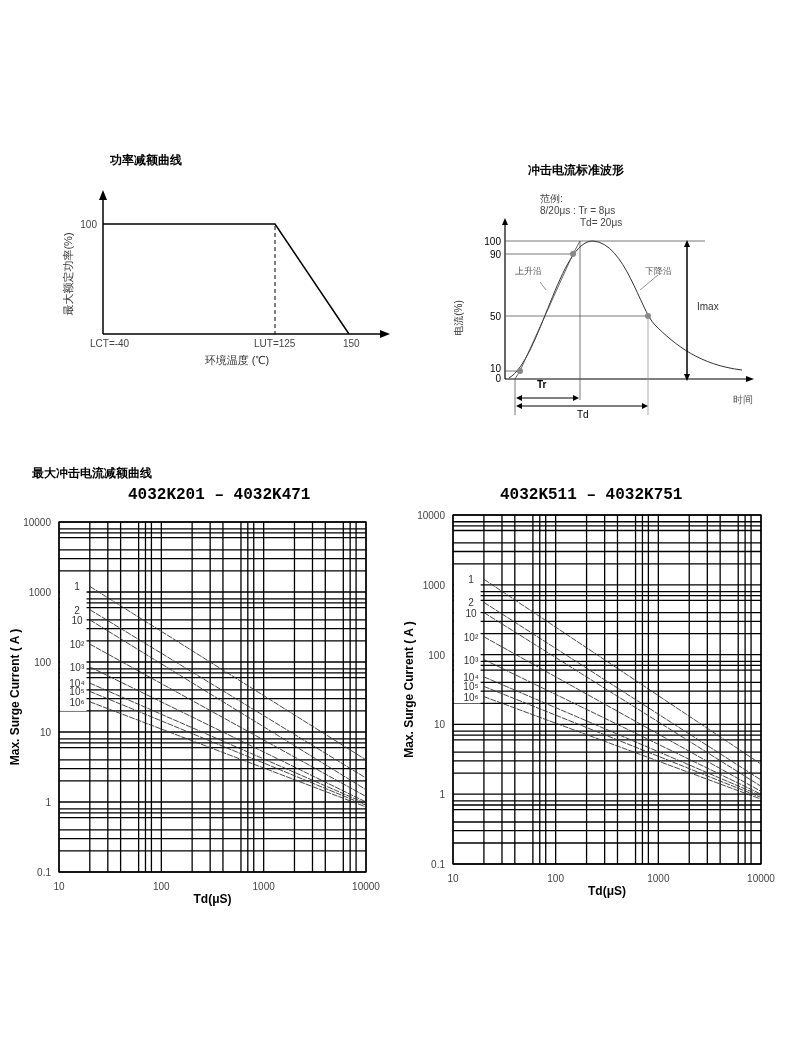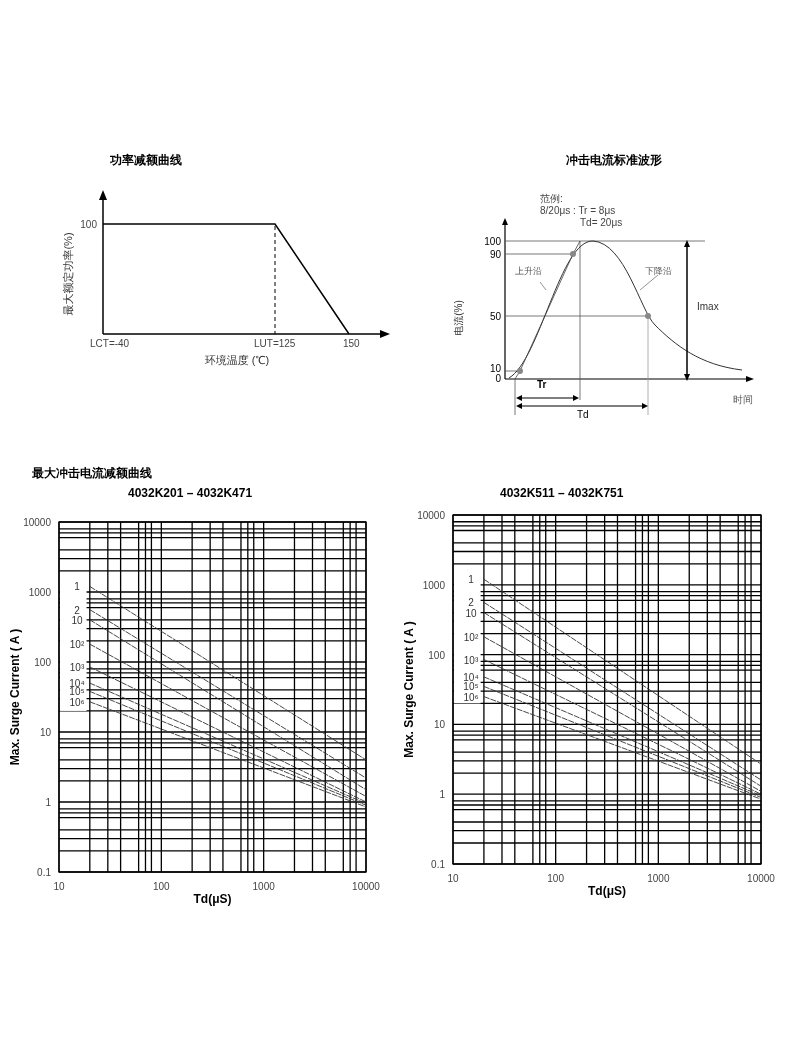--- a/index.html
+++ b/index.html
@@ -1,28 +1,28 @@
 <!DOCTYPE html>
 <html><head>
 <meta charset="utf-8">
 <style>
   html, body { margin: 0; padding: 0; background: #ffffff; }
   body { width: 794px; height: 1053px; position: relative; overflow: hidden;
          font-family: "DejaVu Sans", sans-serif; color: #000; }
   .abs { position: absolute; }
   .title-cn { font-weight: bold; font-size: 12px; font-family: "DejaVu Sans", sans-serif; }
-  .subtitle { font-weight: bold; font-size: 12px; font-family: Liberation Sans, sans-serif; }
+  .subtitle { font-weight: bold; font-size: 16px; font-family: Liberation Mono, monospace; }
   svg { position: absolute; left: 0; top: 0; overflow: visible; }
   svg text { font-family: "Liberation Sans", sans-serif; }
 </style>
 </head>
 <body>
 
 <div class="abs title-cn" style="left:110px; top:152px;">功率减额曲线</div>
-<div class="abs title-cn" style="left:528px; top:152px;margin-left:38px;">冲击电流标准波形</div>
+<div class="abs title-cn" style="left:528px; top:162px;">冲击电流标准波形</div>
 <div class="abs title-cn" style="left:32px; top:465px;">最大冲击电流减额曲线</div>
 <div class="abs subtitle" style="left:128px; top:486px;">4032K201 – 4032K471</div>
 <div class="abs subtitle" style="left:500px; top:486px;">4032K511 – 4032K751</div>
 
 <svg width="794" height="1053">
   <g stroke="#000" stroke-width="1.5" fill="none">
     <line x1="103" y1="334" x2="103" y2="198"></line>
     <line x1="103" y1="334" x2="385" y2="334"></line>
     <polyline points="103,224 275,224 349,334"></polyline>
     <line x1="275" y1="226" x2="275" y2="334" stroke-dasharray="4,3" stroke-width="1"></line>

